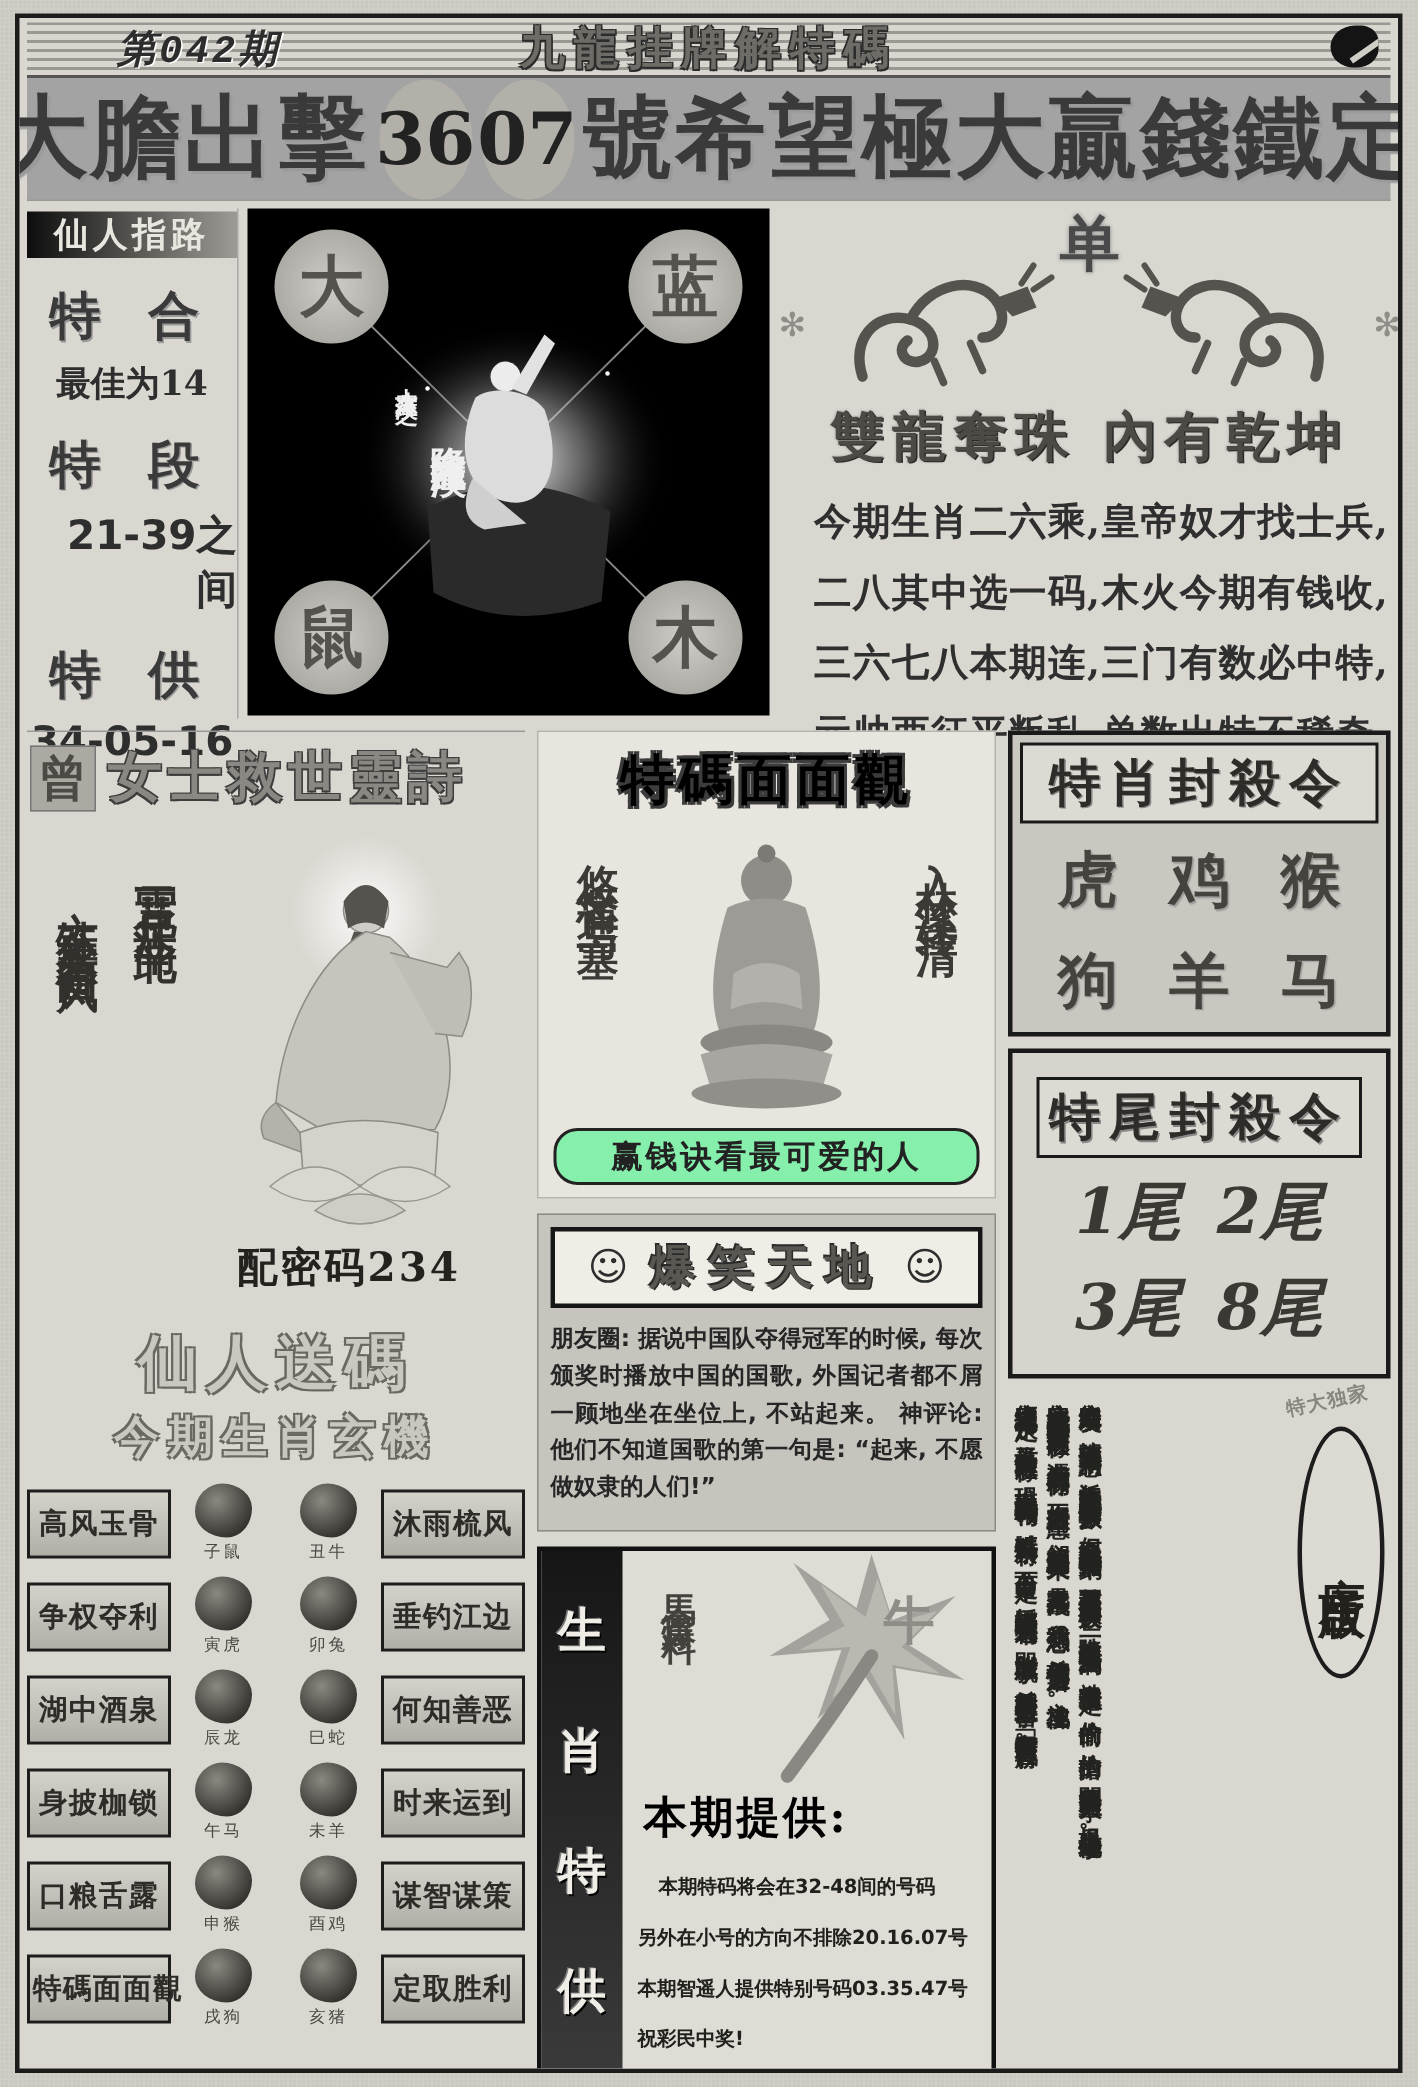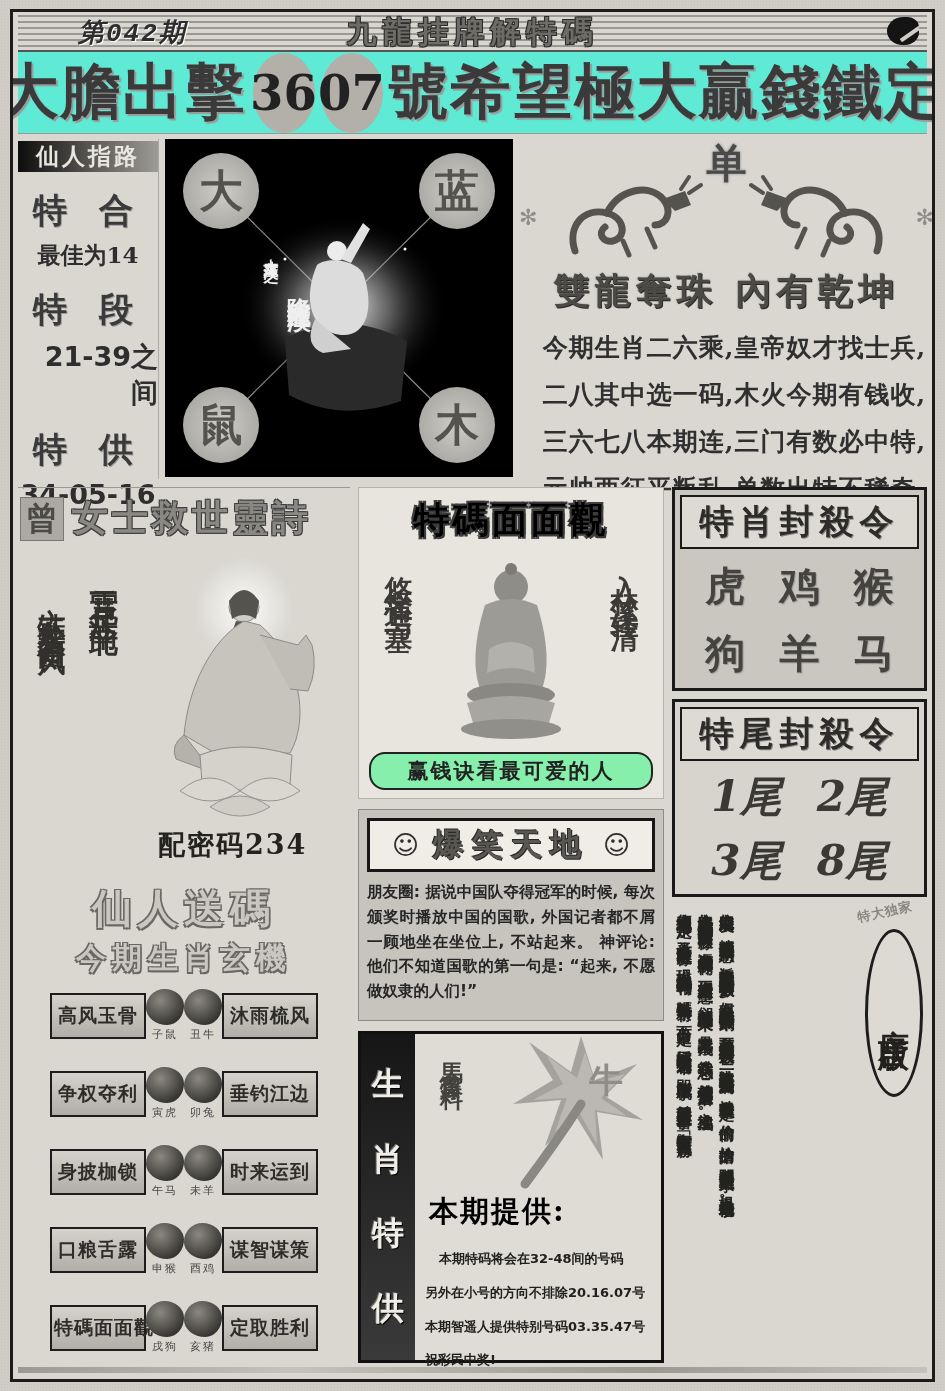--- a/index.html
+++ b/index.html
@@ -19,21 +19,21 @@
   .mast-title { position:absolute; left:0; right:0; text-align:center; font-family:"DejaVu Serif",serif;
                 font-weight:bold; font-size:30px; letter-spacing:6px; color:#6e6c66;
                 text-shadow:-1px -1px 0 #2c2c2c,1px 1px 0 #2c2c2c,1px -1px 0 #2c2c2c,-1px 1px 0 #2c2c2c; }
   .corner-logo { position:absolute; right:8px; top:2px; width:32px; height:28px; background:#141414;
                  border-radius:58% 42% 50% 55%; overflow:hidden; }
   .corner-logo::after { content:""; display:block; width:34px; height:4px; background:#cfcdc6;
                         transform:rotate(-35deg) translate(2px,16px); }
 
   
   .headline { height:120px; display:flex; align-items:center; justify-content:center; gap:6px;
-              background:#5eead4; border-bottom:1px solid #999; }
+              background:#a3a3a3; border-bottom:1px solid #999; }
   .head-txt { font-family:"DejaVu Serif",serif; font-weight:bold; font-size:60px; color:#3a3a3a;
               letter-spacing:2px; text-shadow:2px 2px 1px #9a9a9a; white-space:nowrap; }
   .head-num { width:62px; height:80px; background:#b2b0a9; border-radius:50%; display:flex; align-items:center;
               justify-content:center; font-family:"DejaVu Serif",serif; font-weight:bold; font-size:48px; color:#222; }
 
   
   .main-row { display:flex; gap:6px; margin-top:5px; height:340px; }
 
   .immortal { width:160px; border-right:1px solid #aaa; display:flex; flex-direction:column; align-items:center; padding-top:2px; }
   .immortal-hdr { width:140px; height:38px; background:linear-gradient(90deg,#0d0d0d,#9d9b95); color:#e8e6df;
@@ -100,31 +100,31 @@
               background:#86efac; text-align:center; font-family:"DejaVu Serif",serif; font-weight:bold;
               font-size:21px; color:#222; padding:3px 0; letter-spacing:2px; }
 
   
   .ban-box { border:3px solid #1a1a1a; background:#c9c7c0; padding:5px; }
   .ban-hdr { border:2px solid #1a1a1a; background:#dcdad3; text-align:center; font-family:"DejaVu Serif",serif;
              font-weight:bold; font-size:34px; letter-spacing:6px; color:#2e2c28; padding:2px 0;
              text-shadow:1px 1px 0 #888; white-space:nowrap; }
   .ban-row { display:flex; justify-content:space-around; font-family:"DejaVu Serif",serif; font-weight:bold;
              font-size:40px; color:#45433e; padding:10px 8px 2px 8px; text-shadow:1px 1px 1px #999; }
-  .tail-box { border:3px solid #1a1a1a; background:#d6d4cd; padding:5px; margin-top:8px; }
+  .tail-box { border:3px solid #1a1a1a; background:#d6d4cd; padding:16px; margin-top:8px; }
   .tail-row { display:flex; justify-content:space-around; font-family:"DejaVu Serif",serif; font-weight:bold;
               font-style:italic; font-size:42px; color:#3b3934; padding:8px 14px 0 14px; }
 
   
   .zhdr { text-align:center; margin-top:6px; }
   .zhdr div { font-family:"DejaVu Serif",serif; font-weight:bold; color:#c9c7c0;
               text-shadow:-1.5px -1.5px 0 #6a6862,1.5px 1.5px 0 #6a6862,1.5px -1.5px 0 #6a6862,-1.5px 1.5px 0 #6a6862;
               letter-spacing:6px; }
   .zhdr .l1 { font-size:40px; } .zhdr .l2 { font-size:30px; margin-top:2px; }
-  .zgrid { margin-top:10px; display:flex; flex-direction:column; gap:25px;align-items:center; }
+  .zgrid { margin-top:10px; display:flex; flex-direction:column; gap:9px; }
   .zrow { display:grid; grid-template-columns:96px 1fr 1fr 96px; align-items:center; }
   .idiom { border:2px solid #1d1d1d; background:linear-gradient(#d4d2cb,#b0aea7); font-family:"DejaVu Serif",serif;
            font-weight:bold; font-size:19px; color:#2e2c28; text-align:center; padding:8px 2px; letter-spacing:1px;
            white-space:nowrap; }
   .zcell { display:flex; flex-direction:column; align-items:center; }
   .zicon { width:38px; height:36px; background:radial-gradient(circle at 38% 32%,#8a8880,#35332f 75%);
            border-radius:48% 52% 44% 56% / 52% 46% 54% 48%; }
   .zname { font-size:11px; color:#4a4843; margin-top:2px; letter-spacing:2px; }
 
   
@@ -324,20 +324,32 @@
                 <div class="zicon"></div>
                 <div class="zname">寅虎</div>
               </div>
           <div class="zcell">
                 <div class="zicon"></div>
                 <div class="zname">卯兔</div>
               </div>
           <div class="idiom">垂钓江边</div>
         </div>
         <div class="zrow">
+          <div class="idiom">湖中酒泉</div>
+          <div class="zcell">
+                <div class="zicon"></div>
+                <div class="zname">辰龙</div>
+              </div>
+          <div class="zcell">
+                <div class="zicon"></div>
+                <div class="zname">巳蛇</div>
+              </div>
+          <div class="idiom">何知善恶</div>
+        </div>
+        <div class="zrow">
           <div class="idiom">身披枷锁</div>
           <div class="zcell">
                 <div class="zicon"></div>
                 <div class="zname">午马</div>
               </div>
           <div class="zcell">
                 <div class="zicon"></div>
                 <div class="zname">未羊</div>
               </div>
           <div class="idiom">时来运到</div>

